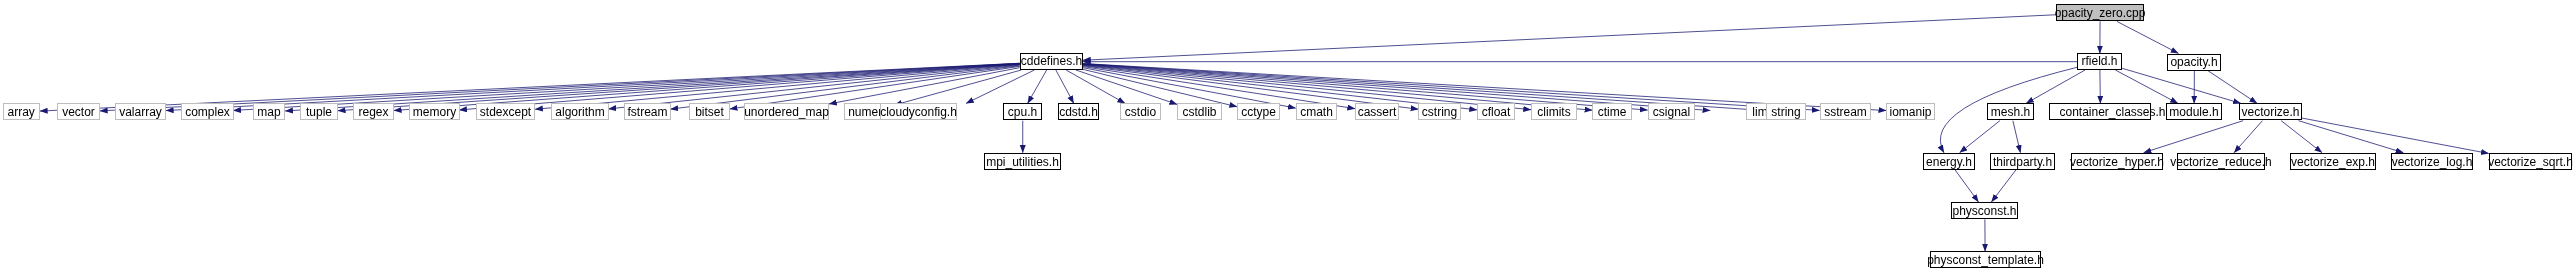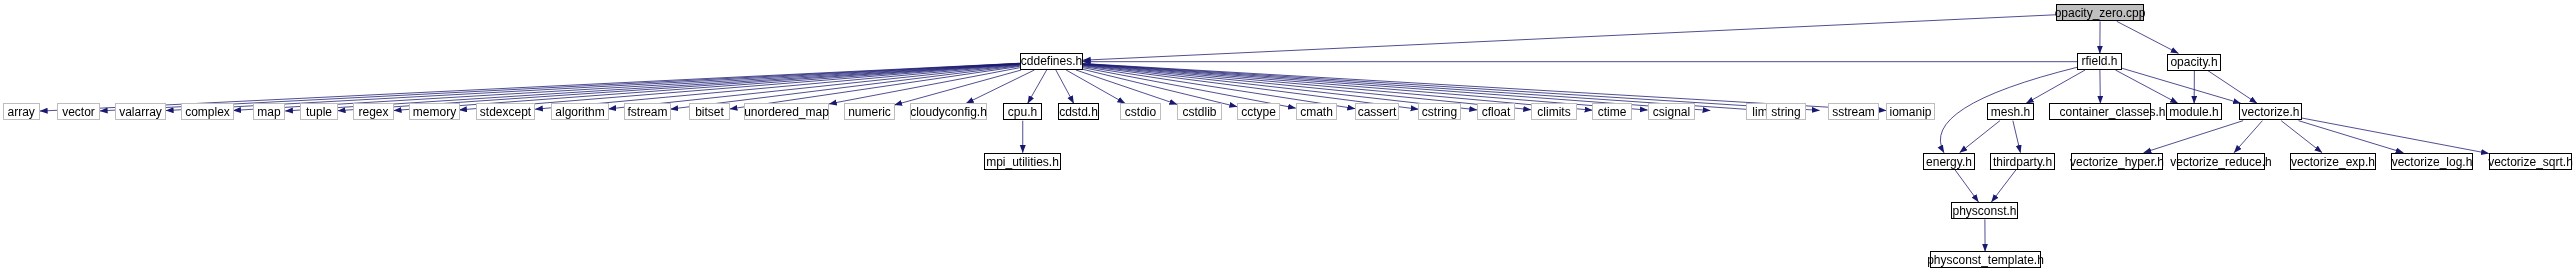--- a/index.html
+++ b/index.html
@@ -96,36 +96,36 @@
     <div class="node unlinked" style="left: 253px; top: 103px; width: 32px; height: 17.3px; border-color: rgb(189, 189, 189);">map</div>
     <div class="node unlinked" style="left: 300px; top: 103px; width: 38px; height: 17.3px; border-color: rgb(189, 189, 189);">tuple</div>
     <div class="node unlinked" style="left: 353px; top: 103px; width: 41px; height: 17.3px; border-color: rgb(189, 189, 189);">regex</div>
     <div class="node unlinked" style="left: 409px; top: 103px; width: 51px; height: 17.3px; border-color: rgb(189, 189, 189);">memory</div>
     <div class="node unlinked" style="left: 476px; top: 103px; width: 59px; height: 17.3px; border-color: rgb(189, 189, 189);">stdexcept</div>
     <div class="node unlinked" style="left: 551px; top: 103px; width: 58px; height: 17.3px; border-color: rgb(189, 189, 189);">algorithm</div>
     <div class="node unlinked" style="left: 624px; top: 103px; width: 47px; height: 17.3px; border-color: rgb(189, 189, 189);">fstream</div>
     <div class="node unlinked" style="left: 689px; top: 103px; width: 41px; height: 17.3px; border-color: rgb(189, 189, 189);">bitset</div>
     <div class="node unlinked" style="left: 744px; top: 103px; width: 85px; height: 17.3px; border-color: rgb(189, 189, 189);">unordered_map</div>
     <div class="node unlinked" style="left: 844px; top: 103px; width: 51px; height: 17.3px; border-color: rgb(189, 189, 189);">numeric</div>
-    <div class="node unlinked" style="left: 910px; top: 103px; width: 77px; height: 17.3px; border-color: rgb(189, 189, 189);">cloudyconfig.h</div>
+    <div class="node unlinked" style="left: 880px; top: 103px; width: 77px; height: 17.3px; border-color: rgb(189, 189, 189);">cloudyconfig.h</div>
     <div class="node linked" style="left: 1003px; top: 103px; width: 39px; height: 17.3px; border-color: rgb(0, 0, 0);">cpu.h</div>
     <div class="node linked" style="left: 1058px; top: 103px; width: 41px; height: 17.3px; border-color: rgb(0, 0, 0);">cdstd.h</div>
     <div class="node unlinked" style="left: 1120px; top: 103px; width: 41px; height: 17.3px; border-color: rgb(189, 189, 189);">cstdio</div>
     <div class="node unlinked" style="left: 1177px; top: 103px; width: 45px; height: 17.3px; border-color: rgb(189, 189, 189);">cstdlib</div>
     <div class="node unlinked" style="left: 1237px; top: 103px; width: 43px; height: 17.3px; border-color: rgb(189, 189, 189);">cctype</div>
     <div class="node unlinked" style="left: 1296px; top: 103px; width: 41px; height: 17.3px; border-color: rgb(189, 189, 189);">cmath</div>
     <div class="node unlinked" style="left: 1355px; top: 103px; width: 44px; height: 17.3px; border-color: rgb(189, 189, 189);">cassert</div>
     <div class="node unlinked" style="left: 1418px; top: 103px; width: 43px; height: 17.3px; border-color: rgb(189, 189, 189);">cstring</div>
     <div class="node unlinked" style="left: 1477px; top: 103px; width: 38px; height: 17.3px; border-color: rgb(189, 189, 189);">cfloat</div>
     <div class="node unlinked" style="left: 1531px; top: 103px; width: 46px; height: 17.3px; border-color: rgb(189, 189, 189);">climits</div>
     <div class="node unlinked" style="left: 1592px; top: 103px; width: 40px; height: 17.3px; border-color: rgb(189, 189, 189); text-align: center;">ctime</div>
     <div class="node unlinked" style="left: 1648px; top: 103px; width: 47px; height: 17.3px; border-color: rgb(189, 189, 189);">csignal</div>
     <div class="node unlinked" style="left: 1710px; top: 103px; width: 40px; height: 17.3px; border-color: rgb(189, 189, 189); margin-left: 36px;">limits</div>
     <div class="node unlinked" style="left: 1766px; top: 103px; width: 40px; height: 17.3px; border-color: rgb(189, 189, 189);">string</div>
-    <div class="node unlinked" style="left: 1820px; top: 103px; width: 51px; height: 17.3px; border-color: rgb(189, 189, 189); margin-left: 8px;">sstream</div>
+    <div class="node unlinked" style="left: 1820px; top: 103px; width: 51px; height: 17.3px; border-color: rgb(189, 189, 189);">sstream</div>
     <div class="node unlinked" style="left: 1886px; top: 103px; width: 49px; height: 17.3px; border-color: rgb(189, 189, 189);">iomanip</div>
     <div class="node linked" style="left: 1987px; top: 103px; width: 47px; height: 17.3px; border-color: rgb(0, 0, 0);">mesh.h</div>
     <div class="node linked" style="left: 2049px; top: 103px; width: 102px; height: 17.3px; border-color: rgb(0, 0, 0); padding-left: 25px;">container_classes.h</div>
     <div class="node linked" style="left: 2166px; top: 103px; width: 56px; height: 17.3px; border-color: rgb(0, 0, 0);">module.h</div>
     <div class="node linked" style="left: 2239px; top: 103px; width: 63px; height: 17.3px; border-color: rgb(0, 0, 0);">vectorize.h</div>
     <div class="node linked" style="left: 984px; top: 153px; width: 77px; height: 17.3px; border-color: rgb(0, 0, 0);">mpi_utilities.h</div>
     <div class="node linked" style="left: 1923px; top: 153px; width: 52px; height: 17.3px; border-color: rgb(0, 0, 0);">energy.h</div>
     <div class="node linked" style="left: 1990px; top: 153px; width: 65px; height: 17.3px; border-color: rgb(0, 0, 0);">thirdparty.h</div>
     <div class="node linked" style="left: 2071px; top: 153px; width: 92px; height: 17.3px; border-color: rgb(0, 0, 0);">vectorize_hyper.h</div>
     <div class="node linked" style="left: 2177px; top: 153px; width: 88px; height: 17.3px; border-color: rgb(0, 0, 0);">vectorize_reduce.h</div>

